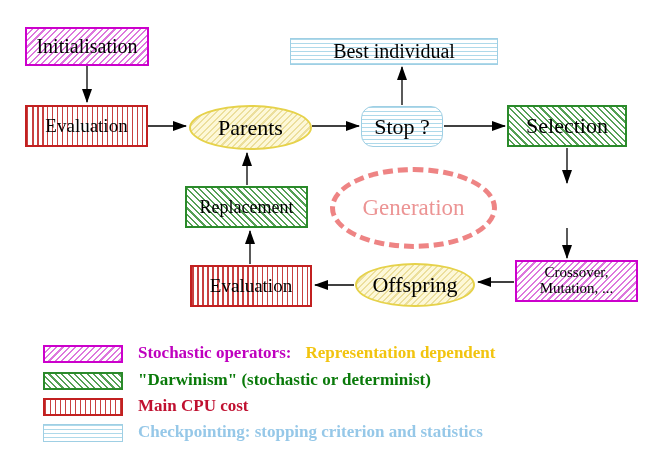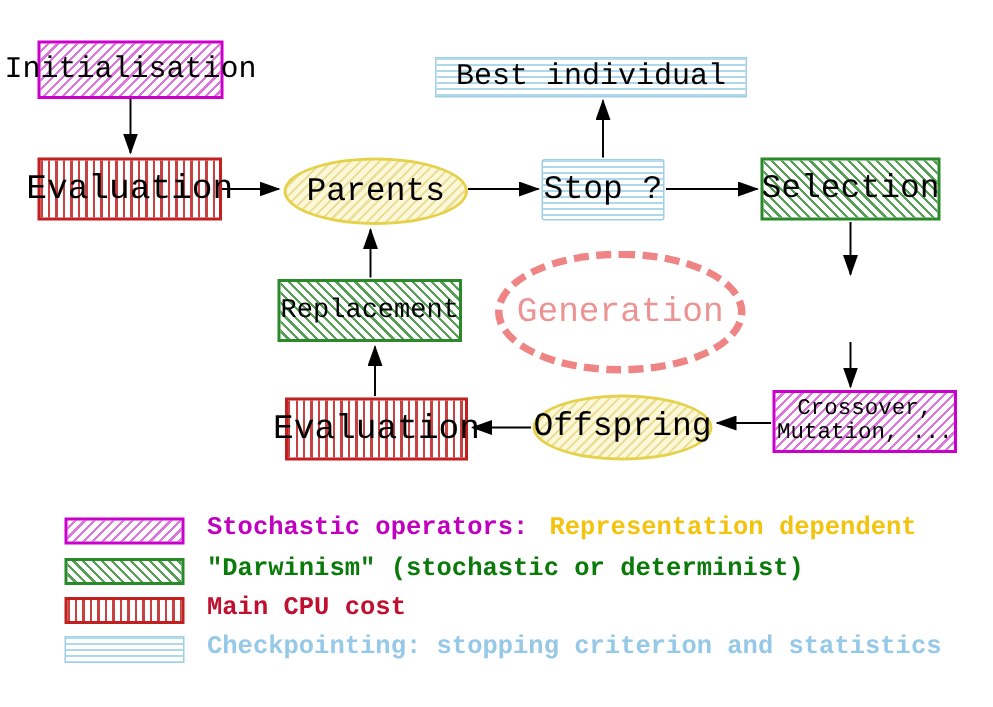--- a/index.html
+++ b/index.html
@@ -1,20 +1,20 @@
 <!DOCTYPE html>
 <html style="--magenta: #cc00cc; --magenta-hatch: #dd77dd; --magenta-text: #bf00bf; --green: #2a8a2a; --green-hatch: #55a055; --green-text: #0a7a0a; --red: #c22020; --red-hatch: #c84040; --red-text: #c01030; --blue: #9fcfe4; --blue-hatch: #aed9ea; --blue-text: #96c8e8; --yellow-border: #e6d24a; --yellow-fill: #fdf8d8; --yellow-hatch: #ecdf9c; --gold-text: #f2c40f; --salmon: #ee8484; --salmon-text: #ec9494; --arrow: #000000;"><head>
 <meta charset="utf-8">
 <style>
   html,body{margin:0;padding:0;background:#ffffff;}
   #stage{
     position:relative;
     width:662px;height:471px;
     background:#ffffff;
-    font-family:Liberation Mono, monospace;
+    font-family:Liberation Serif, serif;
     overflow:hidden;
   }
   .node{
     position:absolute;
     display:flex;align-items:center;justify-content:center;
     box-sizing:border-box;
     color:#000;
     text-align:center;
     line-height:1.05;
   }
@@ -33,30 +33,30 @@
   }
   .hatch-blue{
     border:1px solid var(--blue,#9fcfe4);
     background:repeating-linear-gradient(180deg,var(--blue-hatch,#aed9ea) 0 1px,#ffffff 1px 4px);
   }
   .ellipse-yellow{
     border:2px solid var(--yellow-border,#e6d24a);
     border-radius:50%;
     background:repeating-linear-gradient(135deg,var(--yellow-fill,#fdf8d8) 0 3px,var(--yellow-hatch,#ecdf9c) 3px 4.5px);
   }
-  .rounded{border-radius:2px;}
+  .rounded{border-radius:12px;}
   .generation-ellipse{
     border:5px dashed var(--salmon,#ee8484);
     border-radius:50%;
     background:transparent;
     color:var(--salmon-text,#ec9494);
   }
   .fs20{font-size:20px;}
   .fs22{font-size:22px;}
-  .fs23{font-size:23px;}
+  .fs23{font-size:19px;}
   .fs18{font-size:18px;}
   .fs15{font-size:15px;}
   .gen-text{font-size:23px;}
   
   #arrows{position:absolute;left:0;top:0;width:662px;height:471px;pointer-events:none;}
   
   .legend-row{position:absolute;left:0;width:662px;height:20px;margin-left:16px;}
   .legend-swatch{position:absolute;left:27px;top:0;width:80px;height:18px;box-sizing:border-box;}
   .legend-label{
     position:absolute;left:122px;top:-2px;

